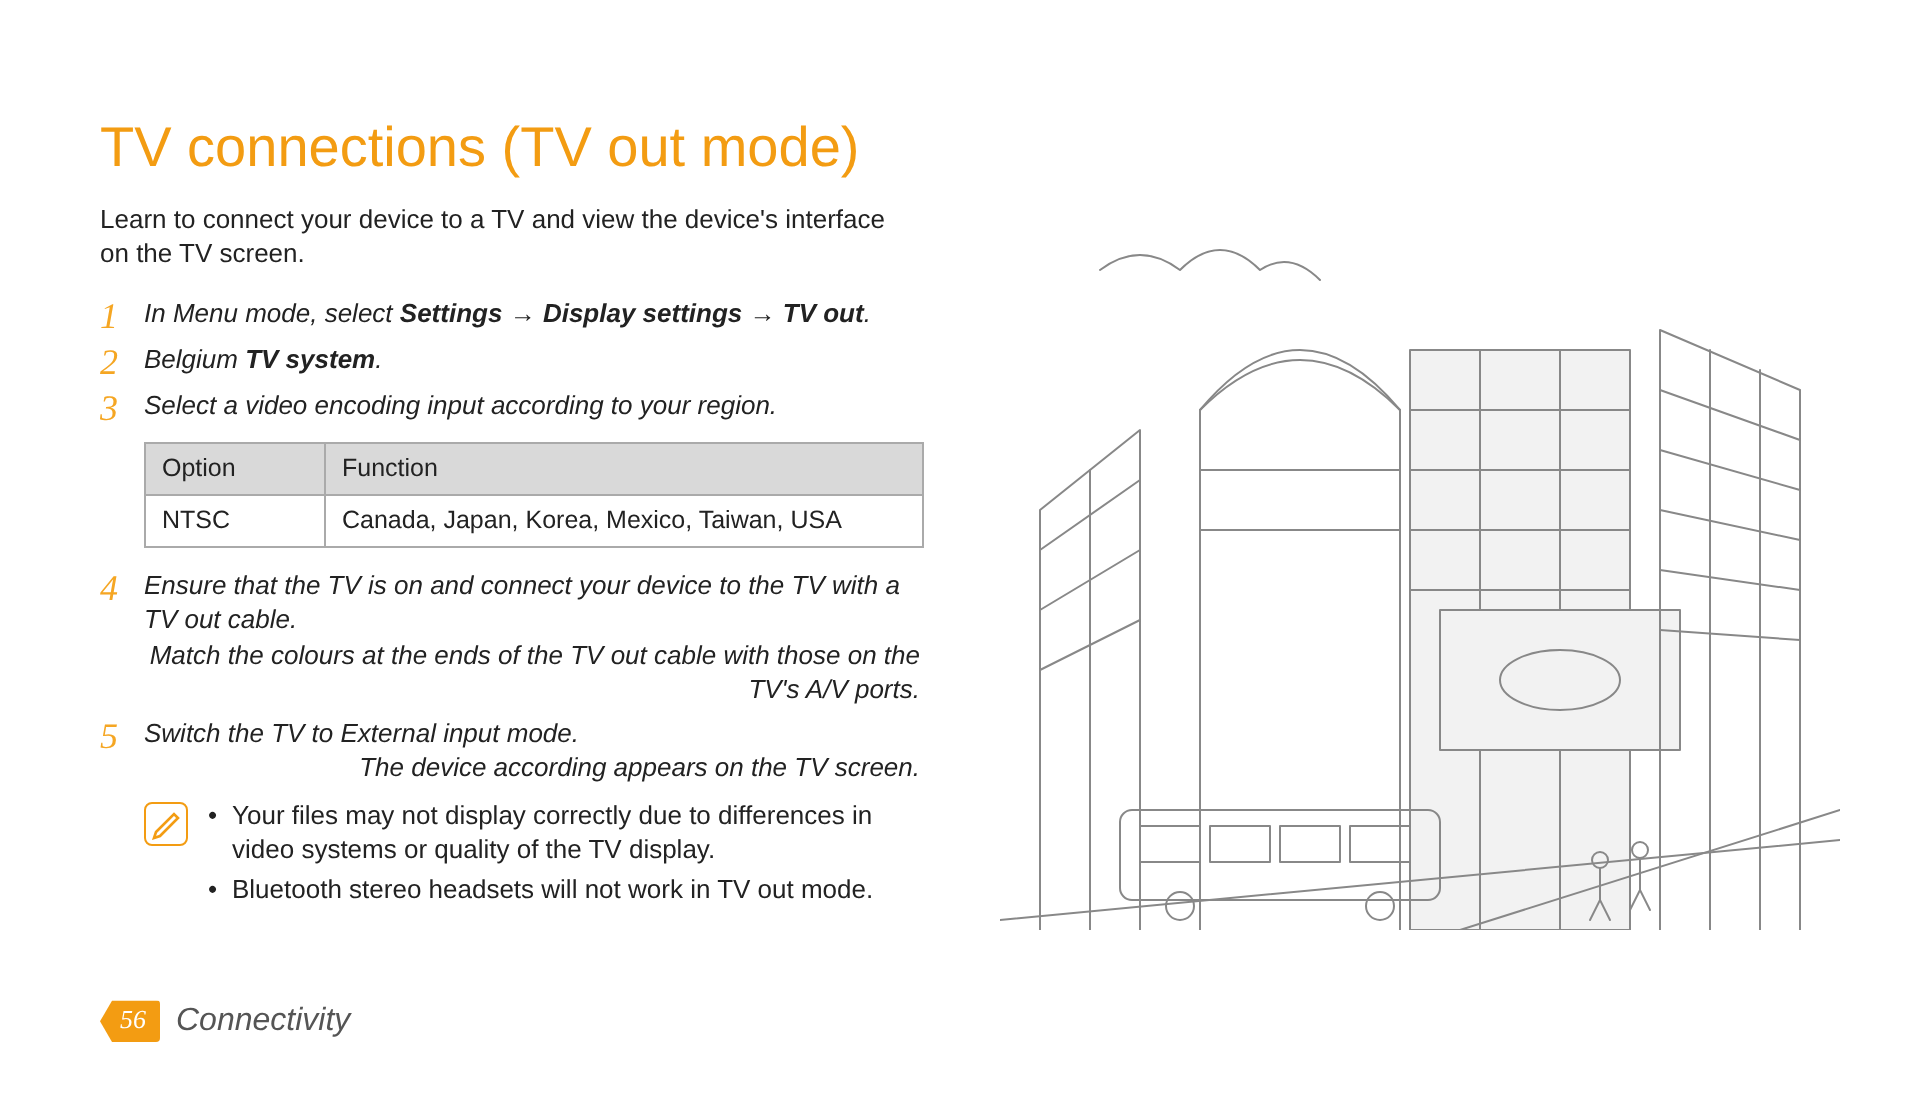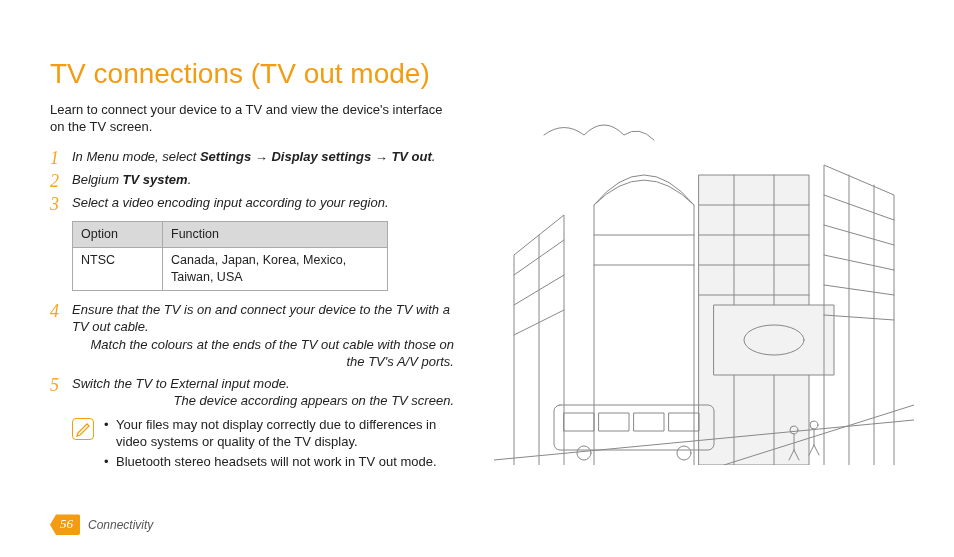--- a/index.html
+++ b/index.html
@@ -31,21 +31,21 @@
     font-style: italic;
     font-size: 18px;
     width: 22px;
     line-height: 1;
     padding-top: 1px;
   }
   .step .body { flex: 1; font-style: italic; }
   .step .body .sub { margin-top: 0; text-align: right; }
   table {
     border-collapse: collapse;
-    width: 316px;
+    width: 390px;
     margin: 8px 0 10px 22px;
     font-size: 12.5px;
   }
   th, td {
     border: 1px solid #aaa;
     padding: 4px 8px;
     text-align: left;
     vertical-align: top;
   }
   th { background: #d9d9d9; font-weight: 400; }
@@ -60,40 +60,40 @@
     flex-shrink: 0;
     margin-top: 2px;
   }
   .note-icon svg { position: absolute; top: 2px; left: 2px; }
   .note-list { flex: 1; }
   .bullet { display: flex; margin-bottom: 2px; }
   .bullet .dot { width: 12px; }
   .bullet .txt { flex: 1; }
   .footer {
     position: absolute;
-    bottom: 22px;
+    bottom: 35px;
     left: 50px;
     display: flex;
-    align-items: center;
+    align-items: flex-start;
     gap: 8px;
   }
   .page-badge {
     background: #f39c12;
     color: #fff;
     font-style: italic;
     font-family: Georgia, serif;
     font-size: 13px;
     padding: 1px 7px 2px 10px;
     border-radius: 0 2px 2px 0;
     clip-path: polygon(6px 0, 100% 0, 100% 100%, 6px 100%, 0 50%);
   }
   .footer .section {
     font-style: italic;
     color: #555;
-    font-size: 12px;
+    font-size: 16px;
   }
   .illus {
     width: 420px;
     height: 360px;
     margin-top: 50px;
   }
   .illus path, .illus line, .illus rect, .illus polyline, .illus circle, .illus ellipse {
     fill: none;
     stroke: #888;
     stroke-width: 1;

